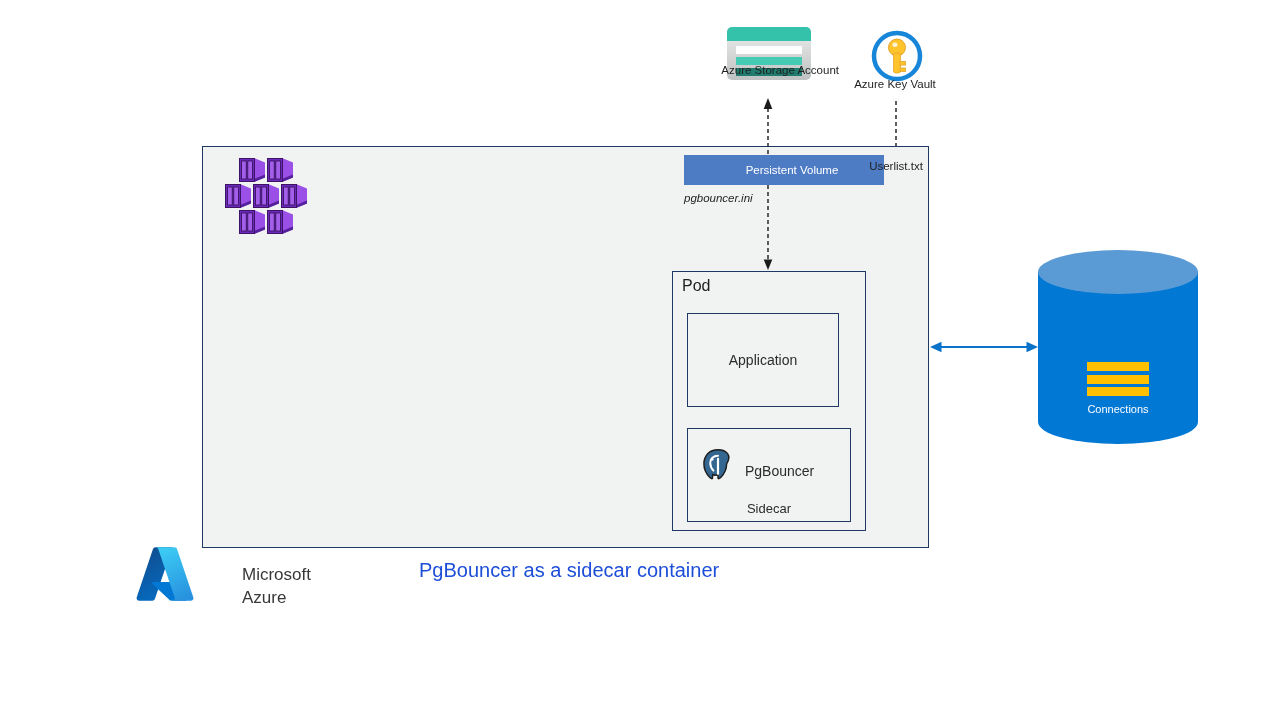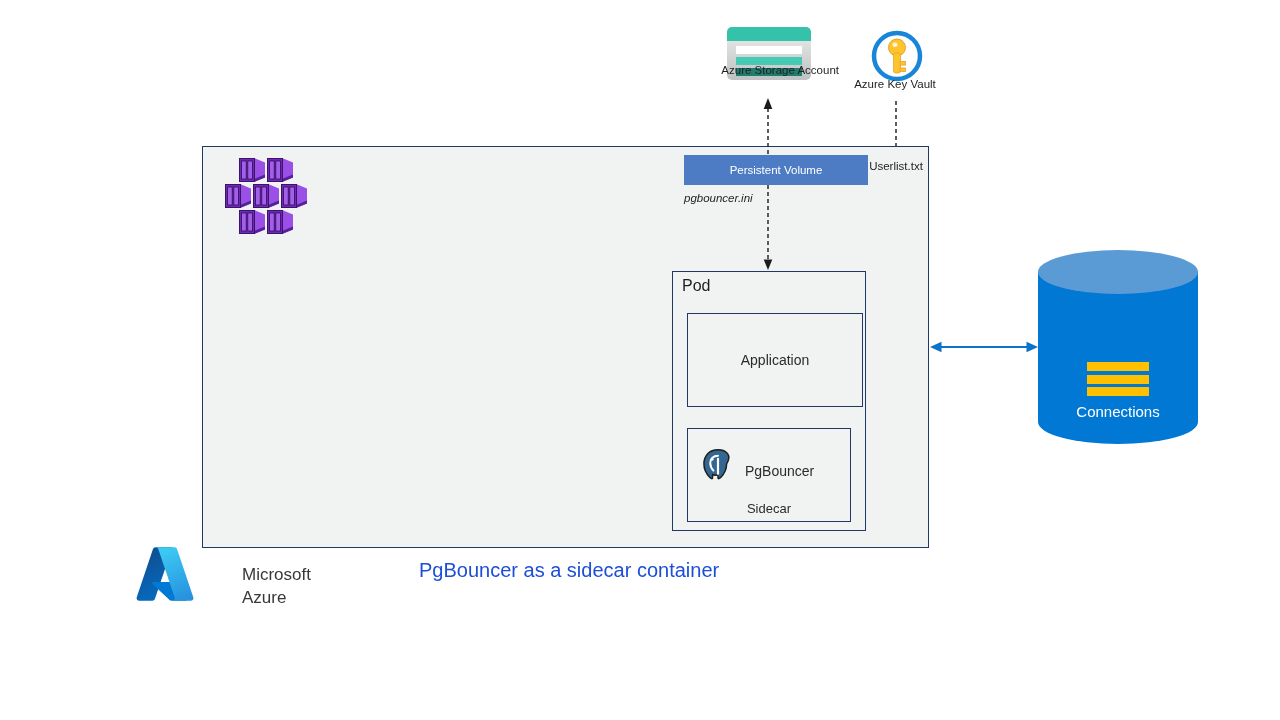--- a/index.html
+++ b/index.html
@@ -13,41 +13,41 @@
 
   #containers-icon{left:225px;top:158px;width:100px;height:78px;}
   .cube{position:absolute;width:26px;height:24px;}
 
   #storage-icon{left:727px;top:27px;width:84px;height:53px;}
   #storage-label{left:699px;top:64px;width:140px;text-align:right;}
   #kv-icon{left:871px;top:30px;width:52px;height:52px;}
   #kv-label{left:845px;top:78px;width:100px;text-align:center;}
 
   #pv-rect{left:684px;top:155px;width:184px;height:30px;background:#4E7CC4;
-           color:#ffffff;font-size:11.5px;display:flex;align-items:center;justify-content:center;}
+           color:#ffffff;font-size:11.5px;display:flex;align-items:center;justify-content:center;padding-left:16px;}
   #userlist-label{left:856px;top:160px;width:80px;text-align:center;}
   #pgini-label{left:684px;top:192px;font-style:italic;}
 
   #pod-box{left:672px;top:271px;width:194px;height:260px;border:1.5px solid #1F3864;
            box-sizing:border-box;}
   #pod-label{left:682px;top:277px;font-size:16px;color:#1f1f1f;}
-  #app-box{left:687px;top:313px;width:176px;height:94px;border:1.5px solid #1F3864;
+  #app-box{left:687px;top:313px;width:152px;height:94px;border:1.5px solid #1F3864;
            box-sizing:border-box;display:flex;align-items:center;justify-content:center;
            font-size:14px;color:#2b2b2b;background:#F1F2F2;}
   #sidecar-box{left:687px;top:428px;width:164px;height:94px;border:1.5px solid #1F3864;
            box-sizing:border-box;background:#F1F2F2;}
   #elephant-icon{left:698px;top:447px;width:40px;height:40px;}
   #pgbouncer-label{left:745px;top:463px;font-size:14px;color:#2b2b2b;}
   #sidecar-label{left:687px;top:501px;width:164px;text-align:center;font-size:13px;color:#2b2b2b;}
 
   #cylinder-icon{left:1037px;top:249px;width:162px;height:196px;}
   #pg-label{left:1037px;top:317px;width:162px;text-align:center;font-size:20px;color:#fff;}
   #conn-bars{left:1087px;top:362px;width:62px;}
   .bar{height:9px;background:#FFC000;margin-bottom:3.5px;}
-  #connections-label{left:1037px;top:403px;width:162px;text-align:center;font-size:15px;color:#fff;}
+  #connections-label{left:1037px;top:403px;width:162px;text-align:center;font-size:11px;color:#fff;}
 
   #azure-logo{left:134px;top:543px;width:62px;height:62px;}
   #ms-azure{left:207px;top:563px;font-size:17px;color:#383838;line-height:23px;margin-left:35px;}
   #diagram-title{left:419px;top:559px;font-size:20px;color:#1d4ed8;white-space:nowrap;}
 
   #connectors{left:0;top:0;pointer-events:none;}
   .dash{stroke:#1c1c1c;stroke-width:1.4;stroke-dasharray:4 3;fill:none;}
 </style>
 </head>
 <body>

